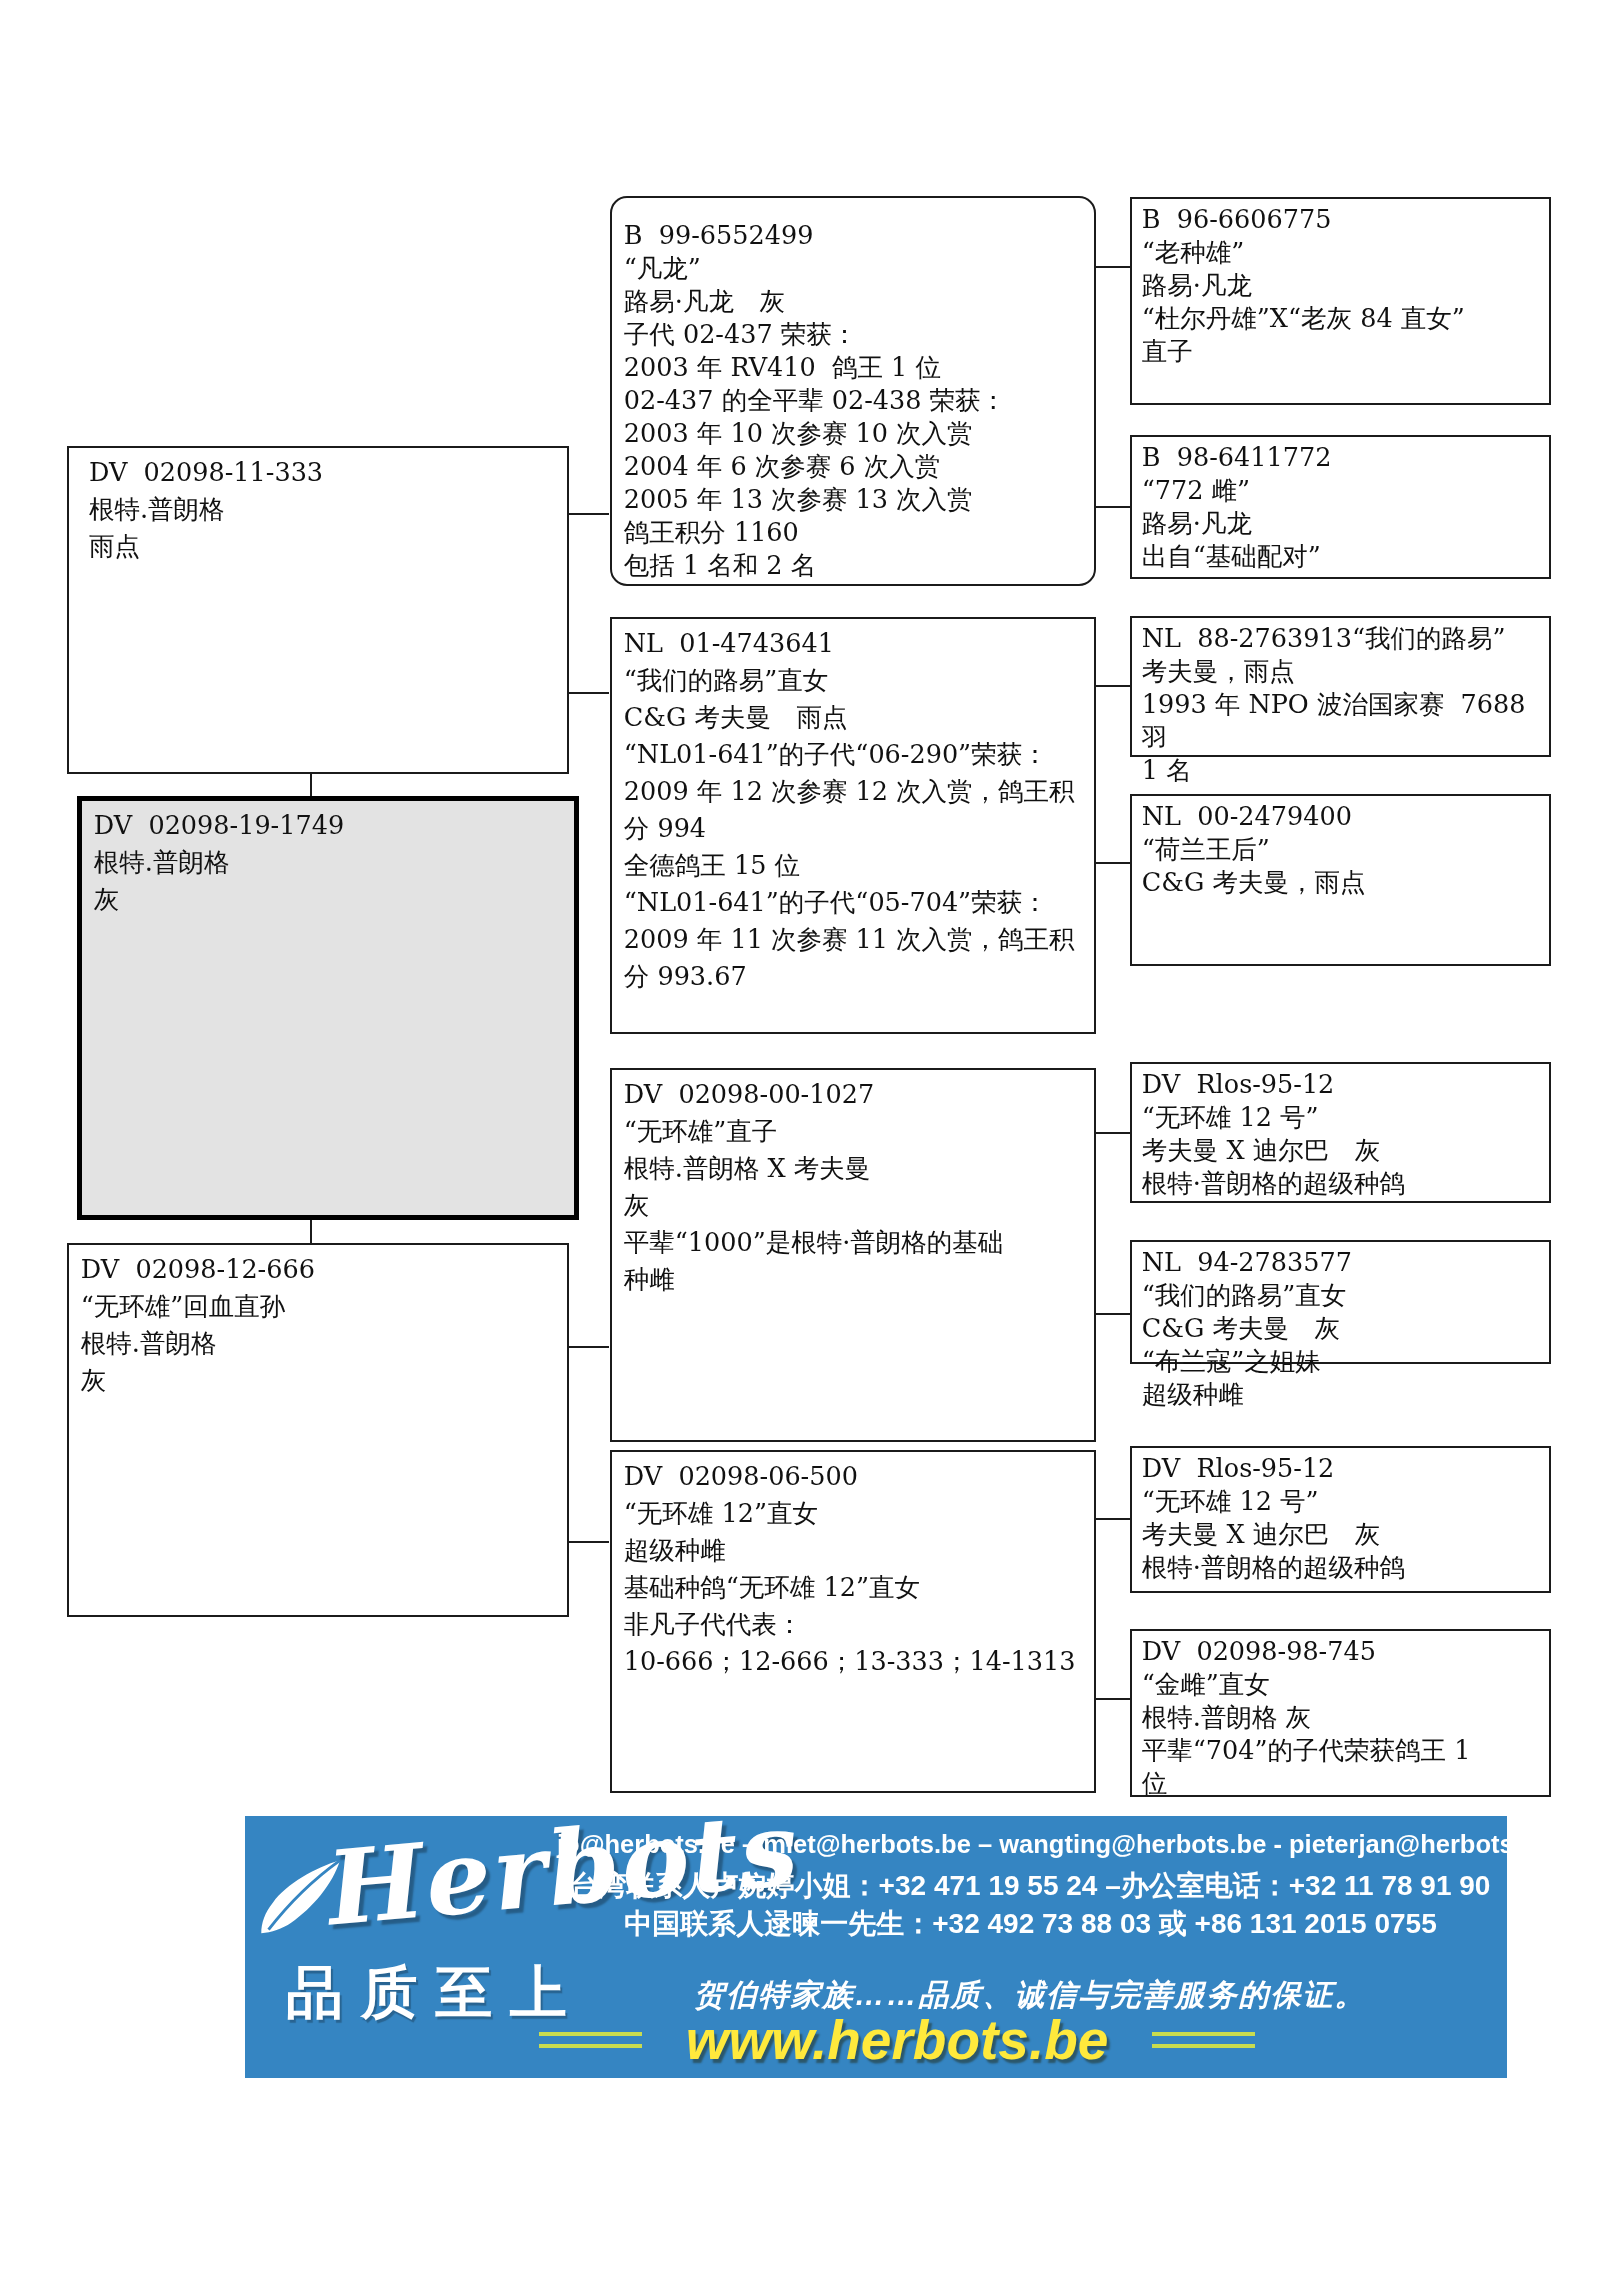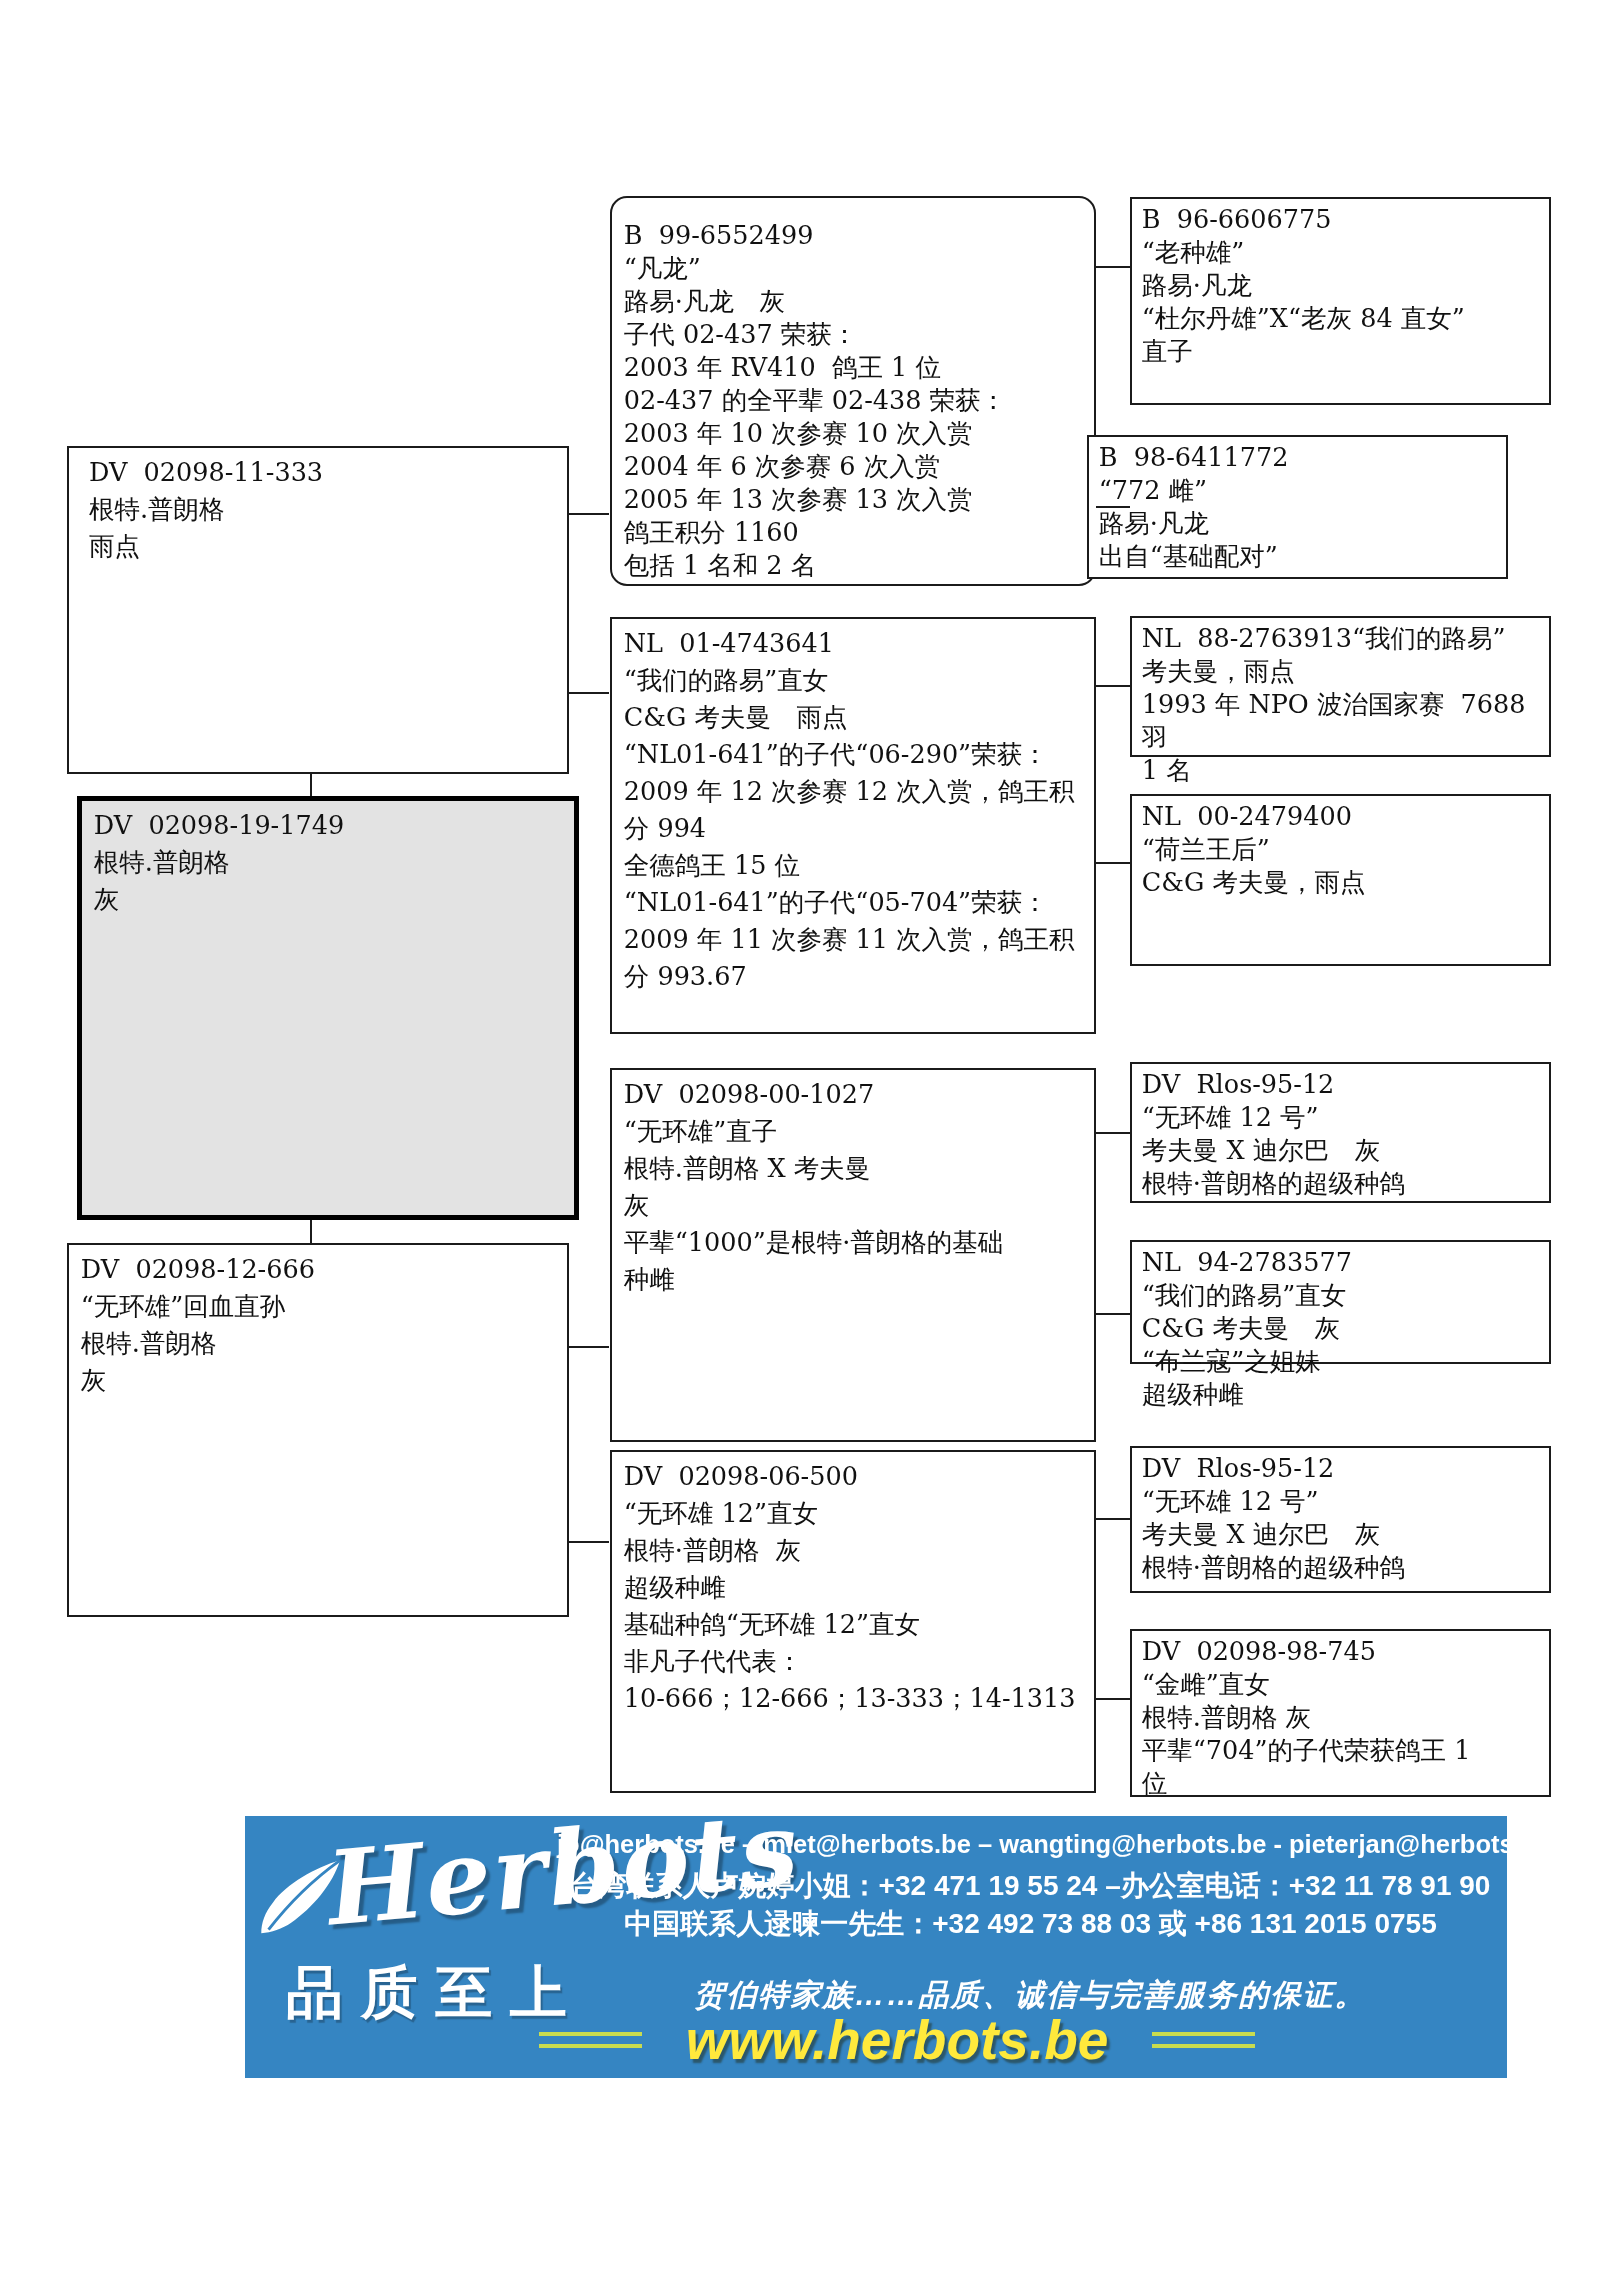--- a/index.html
+++ b/index.html
@@ -41,25 +41,25 @@
   <div class="pbox subject" style="left:67px;top:796px;width:502px;height:424px;margin-left:10px;"><div class="line">DV  02098-19-1749</div><div class="line">根特.普朗格</div><div class="line">灰</div></div>
 
   <div class="pbox" style="left:67px;top:1243px;width:502px;height:374px;"><div class="line">DV  02098-12-666</div><div class="line">“无环雄”回血直孙</div><div class="line">根特.普朗格</div><div class="line">灰</div></div>
 
   <div class="pbox dense" style="left:610px;top:196px;width:486px;height:390px;"><div class="line">B  99-6552499</div><div class="line">“凡龙”</div><div class="line">路易·凡龙　灰</div><div class="line">子代 02-437 荣获：</div><div class="line">2003 年 RV410  鸽王 1 位</div><div class="line">02-437 的全平辈 02-438 荣获：</div><div class="line">2003 年 10 次参赛 10 次入赏</div><div class="line">2004 年 6 次参赛 6 次入赏</div><div class="line">2005 年 13 次参赛 13 次入赏</div><div class="line">鸽王积分 1160</div><div class="line">包括 1 名和 2 名</div></div>
 
   <div class="pbox" style="left:610px;top:617px;width:486px;height:417px;"><div class="line">NL  01-4743641</div><div class="line">“我们的路易”直女</div><div class="line">C&amp;G 考夫曼　雨点</div><div class="line">“NL01-641”的子代“06-290”荣获：</div><div class="line">2009 年 12 次参赛 12 次入赏，鸽王积</div><div class="line">分 994</div><div class="line">全德鸽王 15 位</div><div class="line">“NL01-641”的子代“05-704”荣获：</div><div class="line">2009 年 11 次参赛 11 次入赏，鸽王积</div><div class="line">分 993.67</div></div>
 
   <div class="pbox" style="left:610px;top:1068px;width:486px;height:374px;"><div class="line">DV  02098-00-1027</div><div class="line">“无环雄”直子</div><div class="line">根特.普朗格 X 考夫曼</div><div class="line">灰</div><div class="line">平辈“1000”是根特·普朗格的基础</div><div class="line">种雌</div></div>
 
-  <div class="pbox" style="left:610px;top:1450px;width:486px;height:343px;"><div class="line">DV  02098-06-500</div><div class="line">“无环雄 12”直女</div><div class="line">根特·普朗格  灰</div><div class="line">超级种雌</div><div class="line">基础种鸽“无环雄 12”直女</div><div class="line">非凡子代代表：</div><div class="line">10-666；12-666；13-333；14-1313</div></div>
+  <div class="pbox" style="left:610px;top:1450px;width:486px;height:343px;"><div class="line">DV  02098-06-500</div><div class="line">“无环雄 12”直女</div><div class="line">超级种雌</div><div class="line">基础种鸽“无环雄 12”直女</div><div class="line">非凡子代代表：</div><div class="line">10-666；12-666；13-333；14-1313</div></div>
 
   <div class="pbox rcol" style="left:1130px;top:197px;width:421px;height:208px;"><div class="line">B  96-6606775</div><div class="line">“老种雄”</div><div class="line">路易·凡龙</div><div class="line">“杜尔丹雄”X“老灰 84 直女”</div><div class="line">直子</div></div>
 
-  <div class="pbox rcol" style="left:1087px;top:435px;width:421px;height:144px;"><div class="line">B  98-6411772</div><div class="line">“772 雌”</div><div class="line">路易·凡龙</div><div class="line">出自“基础配对”</div></div>
+  <div class="pbox rcol" style="left:1130px;top:435px;width:421px;height:144px;"><div class="line">B  98-6411772</div><div class="line">“772 雌”</div><div class="line">路易·凡龙</div><div class="line">出自“基础配对”</div></div>
 
   <div class="pbox rcol" style="left:1130px;top:616px;width:421px;height:141px;"><div class="line">NL  88-2763913“我们的路易”</div><div class="line">考夫曼，雨点</div><div class="line">1993 年 NPO 波治国家赛  7688 羽</div><div class="line">1 名</div></div>
 
   <div class="pbox rcol" style="left:1130px;top:794px;width:421px;height:172px;"><div class="line">NL  00-2479400</div><div class="line">“荷兰王后”</div><div class="line">C&amp;G 考夫曼，雨点</div></div>
 
   <div class="pbox rcol" style="left:1130px;top:1062px;width:421px;height:141px;"><div class="line">DV  Rlos-95-12</div><div class="line">“无环雄 12 号”</div><div class="line">考夫曼 X 迪尔巴　灰</div><div class="line">根特·普朗格的超级种鸽</div></div>
 
   <div class="pbox rcol" style="left:1130px;top:1240px;width:421px;height:124px;"><div class="line">NL  94-2783577</div><div class="line">“我们的路易”直女</div><div class="line">C&amp;G 考夫曼　灰</div><div class="line">“布兰寇”之姐妹</div><div class="line">超级种雌</div></div>
 
   <div class="pbox rcol" style="left:1130px;top:1446px;width:421px;height:147px;"><div class="line">DV  Rlos-95-12</div><div class="line">“无环雄 12 号”</div><div class="line">考夫曼 X 迪尔巴　灰</div><div class="line">根特·普朗格的超级种鸽</div></div>

